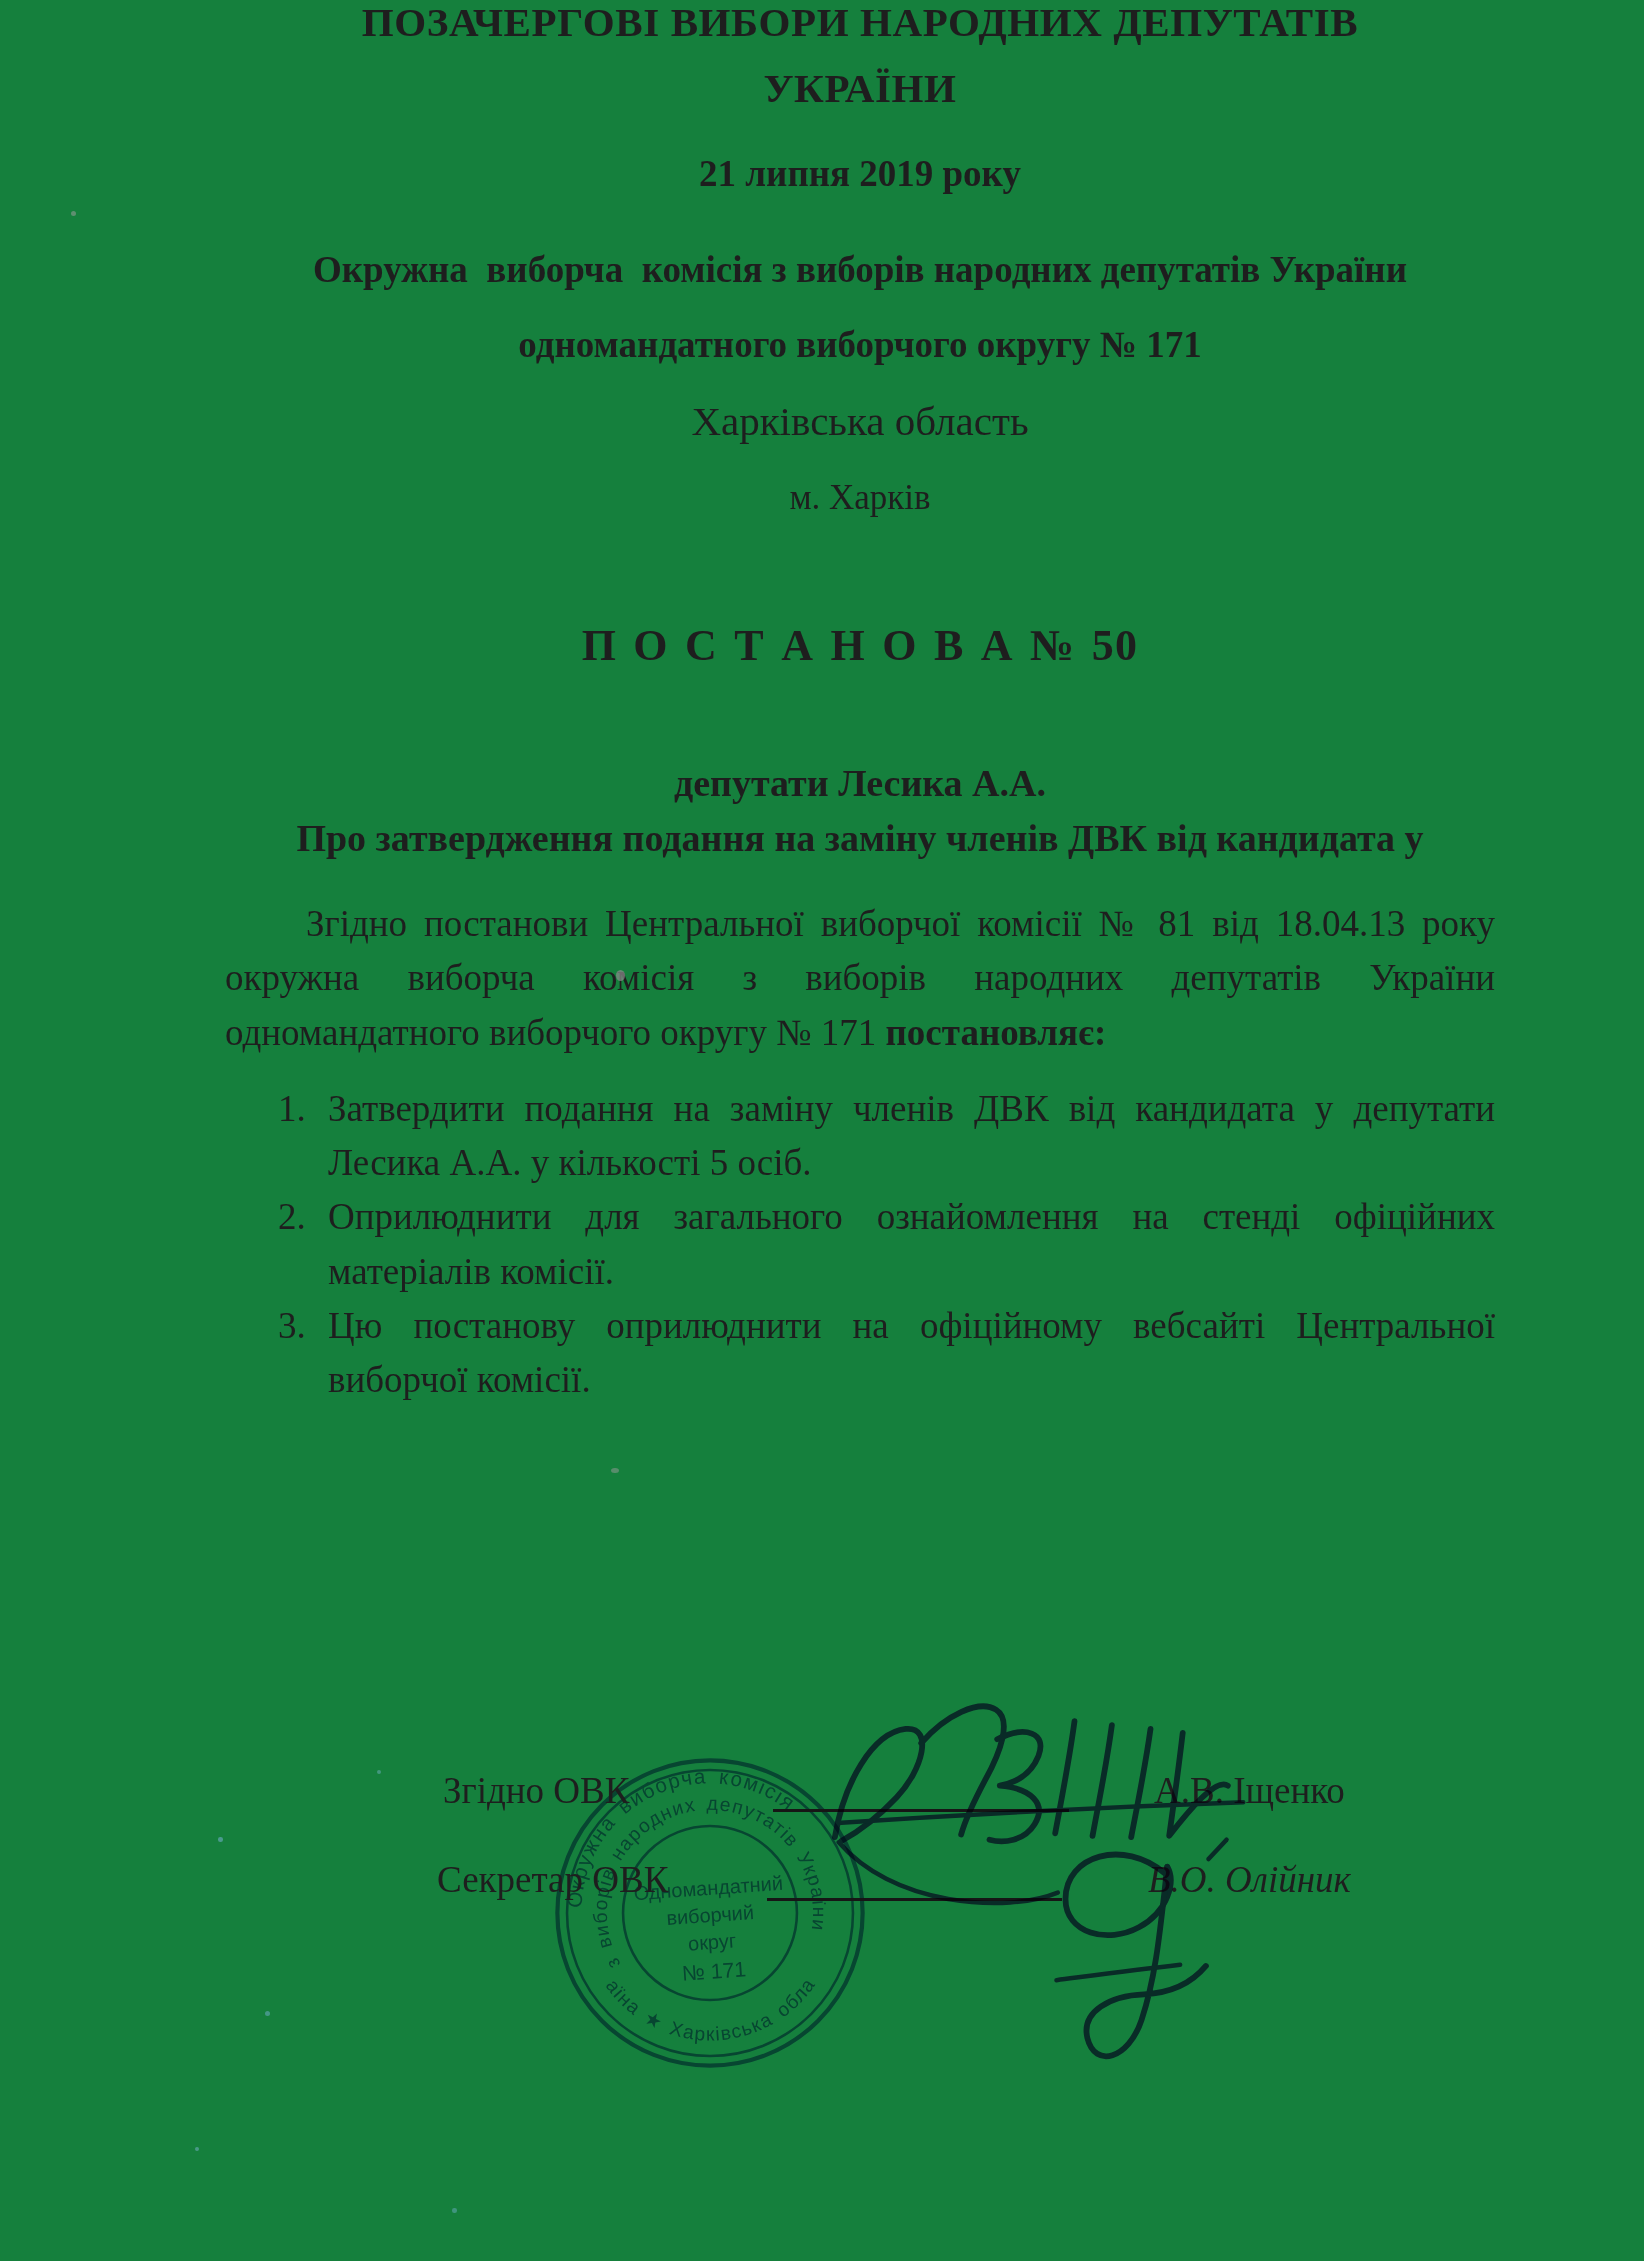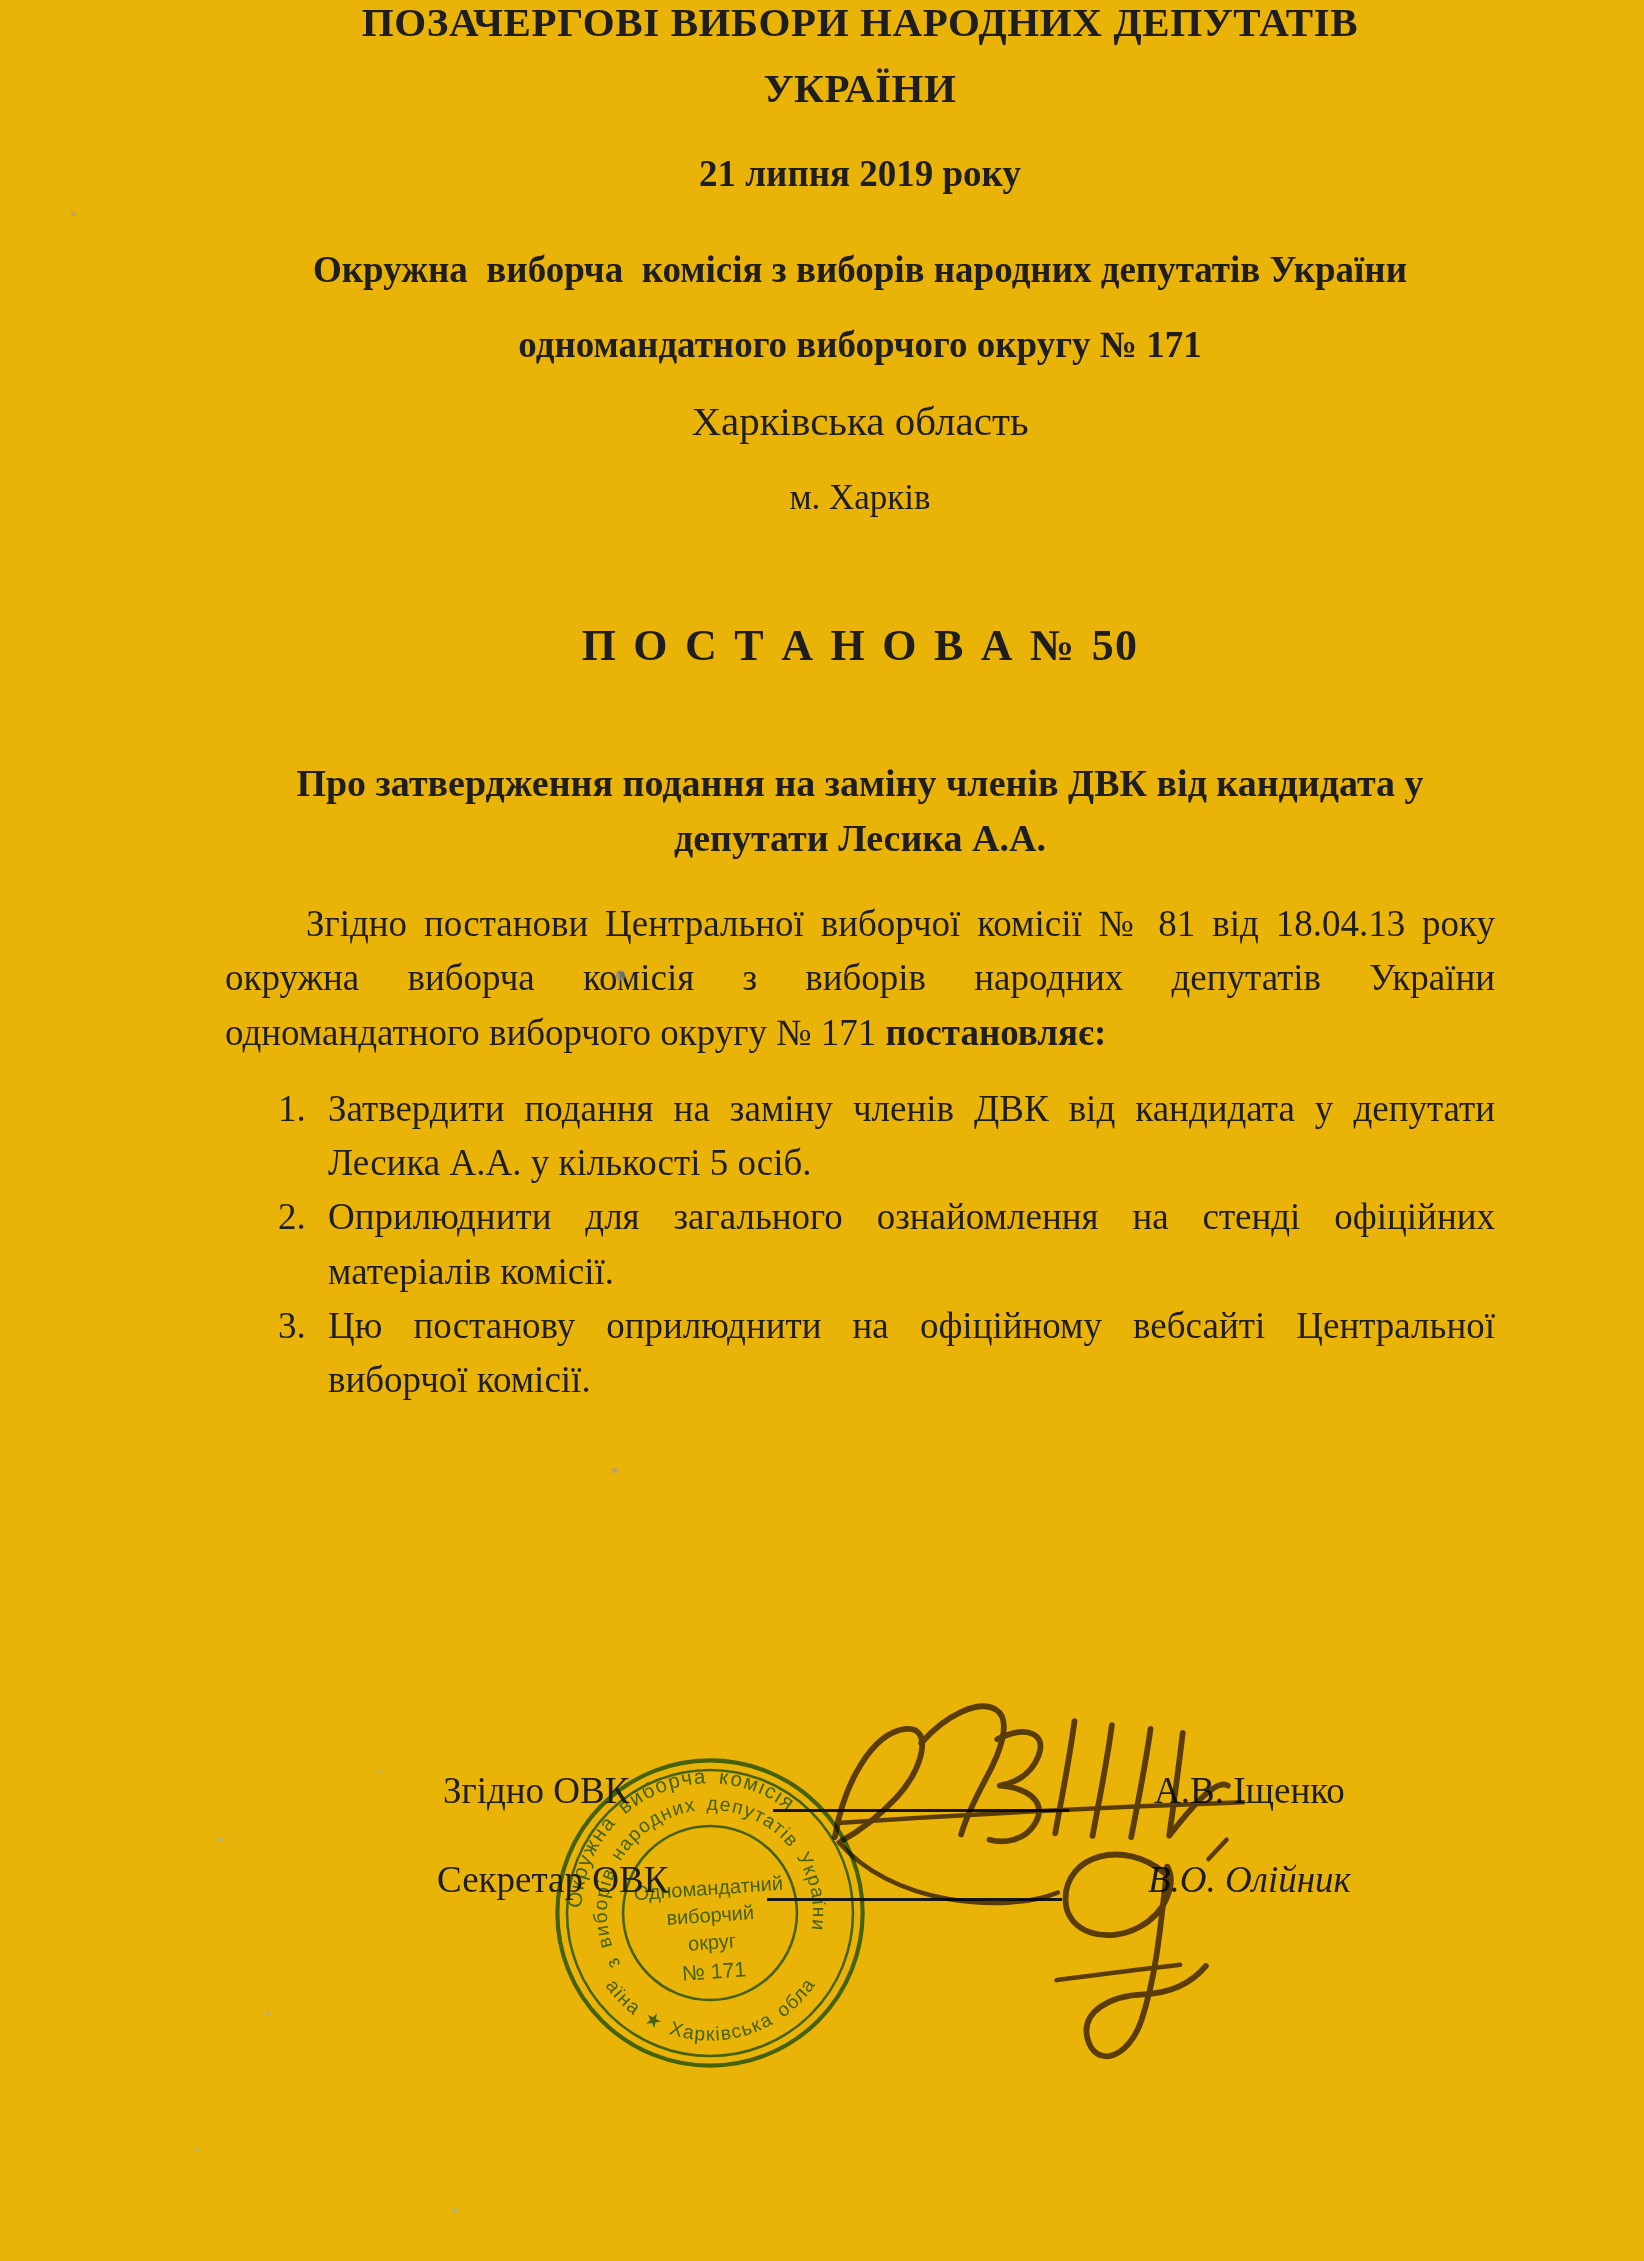--- a/index.html
+++ b/index.html
@@ -1,19 +1,19 @@
 <!DOCTYPE html>
 <html lang="uk" style="font-size:10.3px"><head>
 <meta charset="utf-8">
 <style>
   html,body{margin:0;padding:0;background:#e8e8e8;}
   .page{
     position:relative;
     width:1644px;height:2261px;
-    background:#eab308;
+    background:#15803d;
     font-family:"Liberation Serif","DejaVu Serif",serif;
     color:#1e1e1e;
     overflow:hidden;
     margin:0 auto;
   }
   .content{position:absolute;left:225px;top:0;width:1270px;}
   .center{text-align:center;}
   .bold{font-weight:bold;}
   .ws{white-space:pre-wrap;}
 
@@ -89,22 +89,22 @@
       <div class="hdr-comm1 ws">Окружна  виборча  комісія з виборів народних депутатів України</div>
       <div class="hdr-comm2">одномандатного виборчого округу № 171</div>
       <div class="hdr-region">Харківська область</div>
       <div class="hdr-city">м. Харків</div>
     </div>
 
     <div class="res-title center">П О С Т А Н О В А № 50</div>
 
 
     <div class="subject center">
+      <div>депутати Лесика А.А.</div>
       <div>Про затвердження подання на заміну членів ДВК від кандидата у</div>
-      <div>депутати Лесика А.А.</div>
     </div>
 
     <div class="preamble">
       <div class="p-line p-first">Згідно постанови Центральної виборчої комісії № 81 від 18.04.13 року</div>
       <div class="p-line">окружна виборча комісія з виборів народних депутатів України</div>
       <div class="p-last"><span class="ws">одномандатного виборчого округу № 171 </span><span class="bold">постановляє:</span></div>
     </div>
 
     <div class="items">
       <div class="item">

